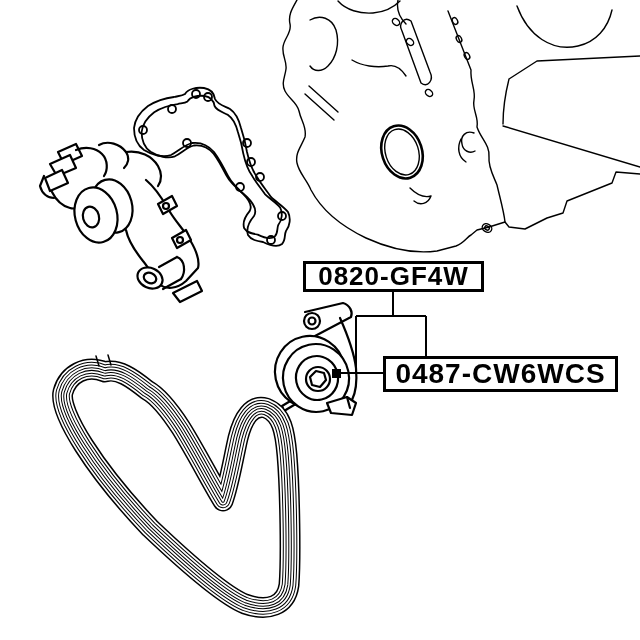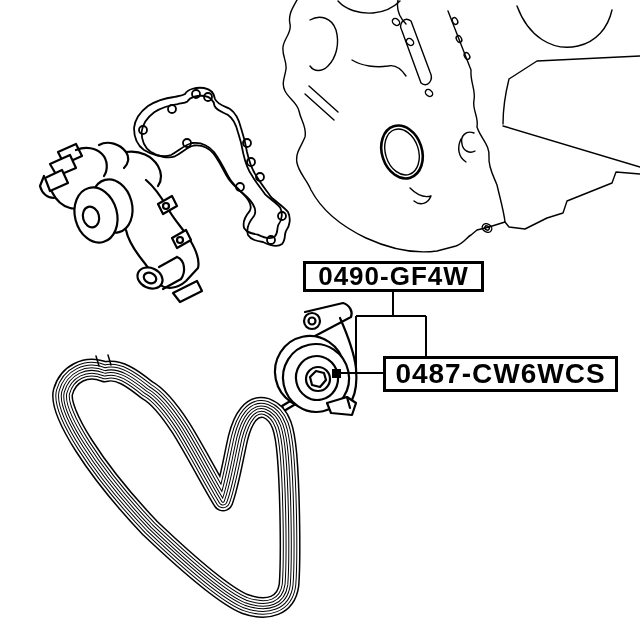--- a/index.html
+++ b/index.html
@@ -123,19 +123,19 @@
       <path d="M393,292 L393,316"></path>
       <path d="M356,316 L426,316"></path>
       <path d="M356,316 L356,373"></path>
       <path d="M426,316 L426,356"></path>
       <path d="M338,373 L383,373"></path>
       <rect x="332" y="369" width="9" height="9" fill="#000" stroke="none"></rect>
     </g>
   </svg>
 
   <div class="callout callout-a">
-    <span>0490-GF4W</span>
+    <span>0820-GF4W</span>
   </div>
   <div class="callout callout-b">
     <span>0487-CW6WCS</span>
   </div>
 
 </div>
 
 </body></html>

